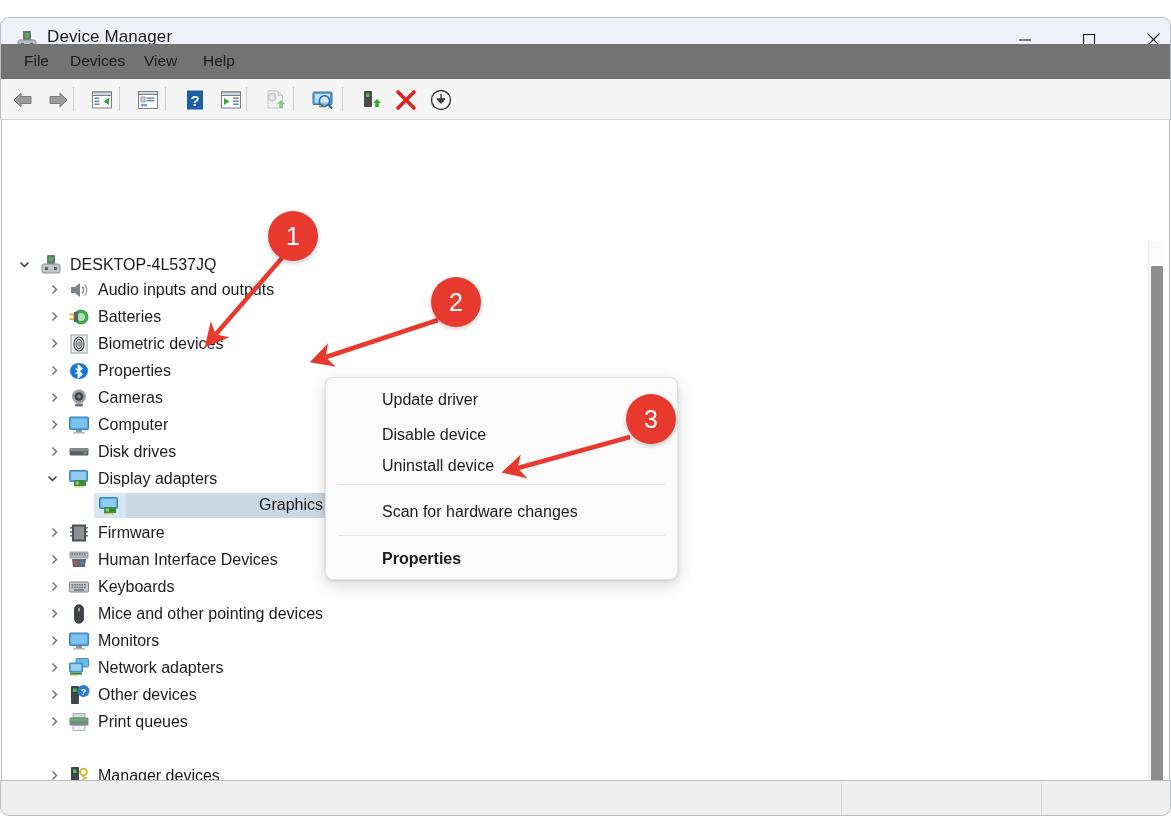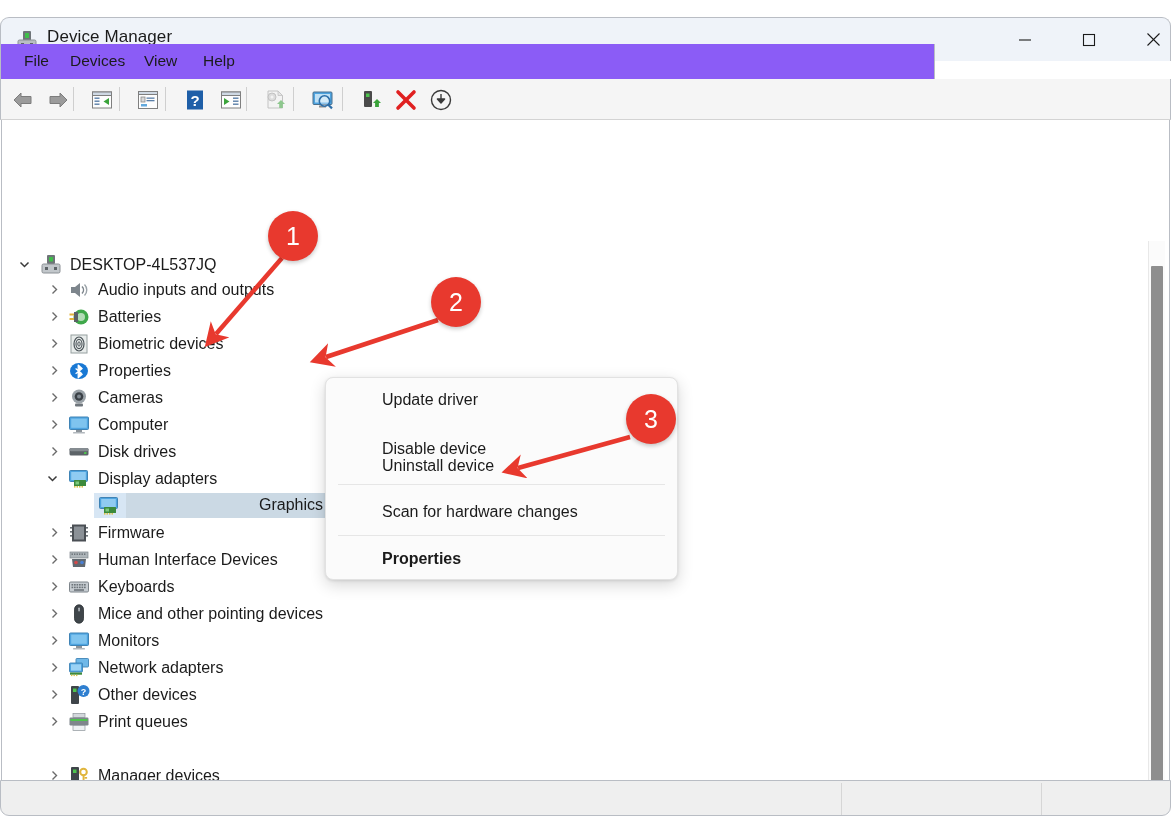--- a/index.html
+++ b/index.html
@@ -44,22 +44,22 @@
     width: 46px; height: 43px;
     display: flex; align-items: center; justify-content: center;
   }
   #btn-min { left: 1001px; }
   #btn-max { left: 1065px; }
   #btn-close { left: 1129px; }
   .wbtn svg { display: block; }
   
   #menubar {
     position: absolute; left: 0; top: 44px;
-    width: 935px; height: 35px;
-    background: #8b5cf6;
+    width: 1171px; height: 35px;
+    background: #737373;
     border-left: 1px solid #b9bdc4;
     border-right: 1px solid #b9bdc4;
     box-sizing: border-box;
   }
   .menu-item {
     position: absolute; top: 6px;
     font-size: 15.5px; color: #1b1b1b;
     padding: 2px 5px;
     white-space: nowrap;
   }
@@ -705,21 +705,21 @@
     </div>
 
     <div id="scroll-track"></div>
     <div id="scroll-thumb"></div>
   </div>
 
   <div id="ctxmenu">
     <div class="ctx-item" style="top:5px">
       <span class="ctx-label">Update driver</span>
     </div>
-    <div class="ctx-item" style="top:54px">
+    <div class="ctx-item" style="top:40px">
       <span class="ctx-label">Disable device</span>
     </div>
     <div class="ctx-item" style="top:71px">
       <span class="ctx-label">Uninstall device</span>
     </div>
     <div class="ctx-sep" style="top:106px"></div>
     <div class="ctx-item" style="top:117px">
       <span class="ctx-label">Scan for hardware changes</span>
     </div>
     <div class="ctx-sep" style="top:157px"></div>

